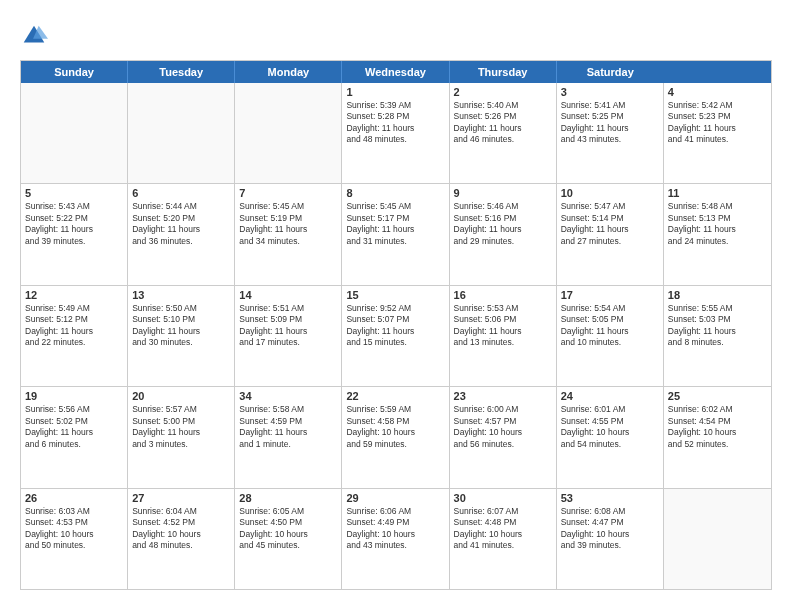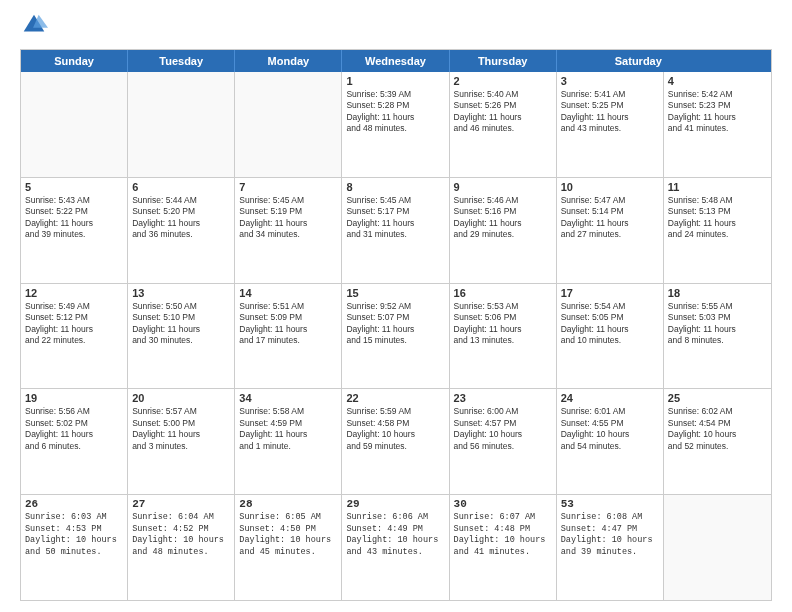--- a/index.html
+++ b/index.html
@@ -6,21 +6,21 @@
     body {
       width: 792px;
       height: 612px;
       font-family: Arial, sans-serif;
       background: #fff;
       overflow: hidden;
     }
     .page {
       width: 792px;
       height: 612px;
-      padding: 11px 20px;
+      padding: 22px 20px;
       display: flex;
       flex-direction: column;
     }
     .header {
       display: flex;
       justify-content: space-between;
       align-items: flex-start;
       margin-bottom: 10px;
     }
     .logo {
@@ -75,36 +75,34 @@
     .cal-header-cell {
       color: #fff;
       font-size: 11px;
       font-weight: bold;
       text-align: center;
       padding: 5px 2px;
       border-right: 1px solid #4a8dd5;
     }
     .cal-header-cell:last-child {
       border-right: none;
-      text-align: right;
     }
     .cal-body {
       flex: 1;
       display: flex;
       flex-direction: column;
     }
     .cal-row {
       display: grid;
       grid-template-columns: repeat(7, 1fr);
       flex: 1;
       border-bottom: 1px solid #ccc;
     }
     .cal-row:last-child {
       border-bottom: none;
-      font-family: Liberation Mono, monospace;
     }
     .cal-cell {
       border-right: 1px solid #ccc;
       padding: 3px 4px;
       font-size: 9px;
       color: #333;
       min-height: 0;
       background: #fff;
     }
     .cal-cell:last-child {

